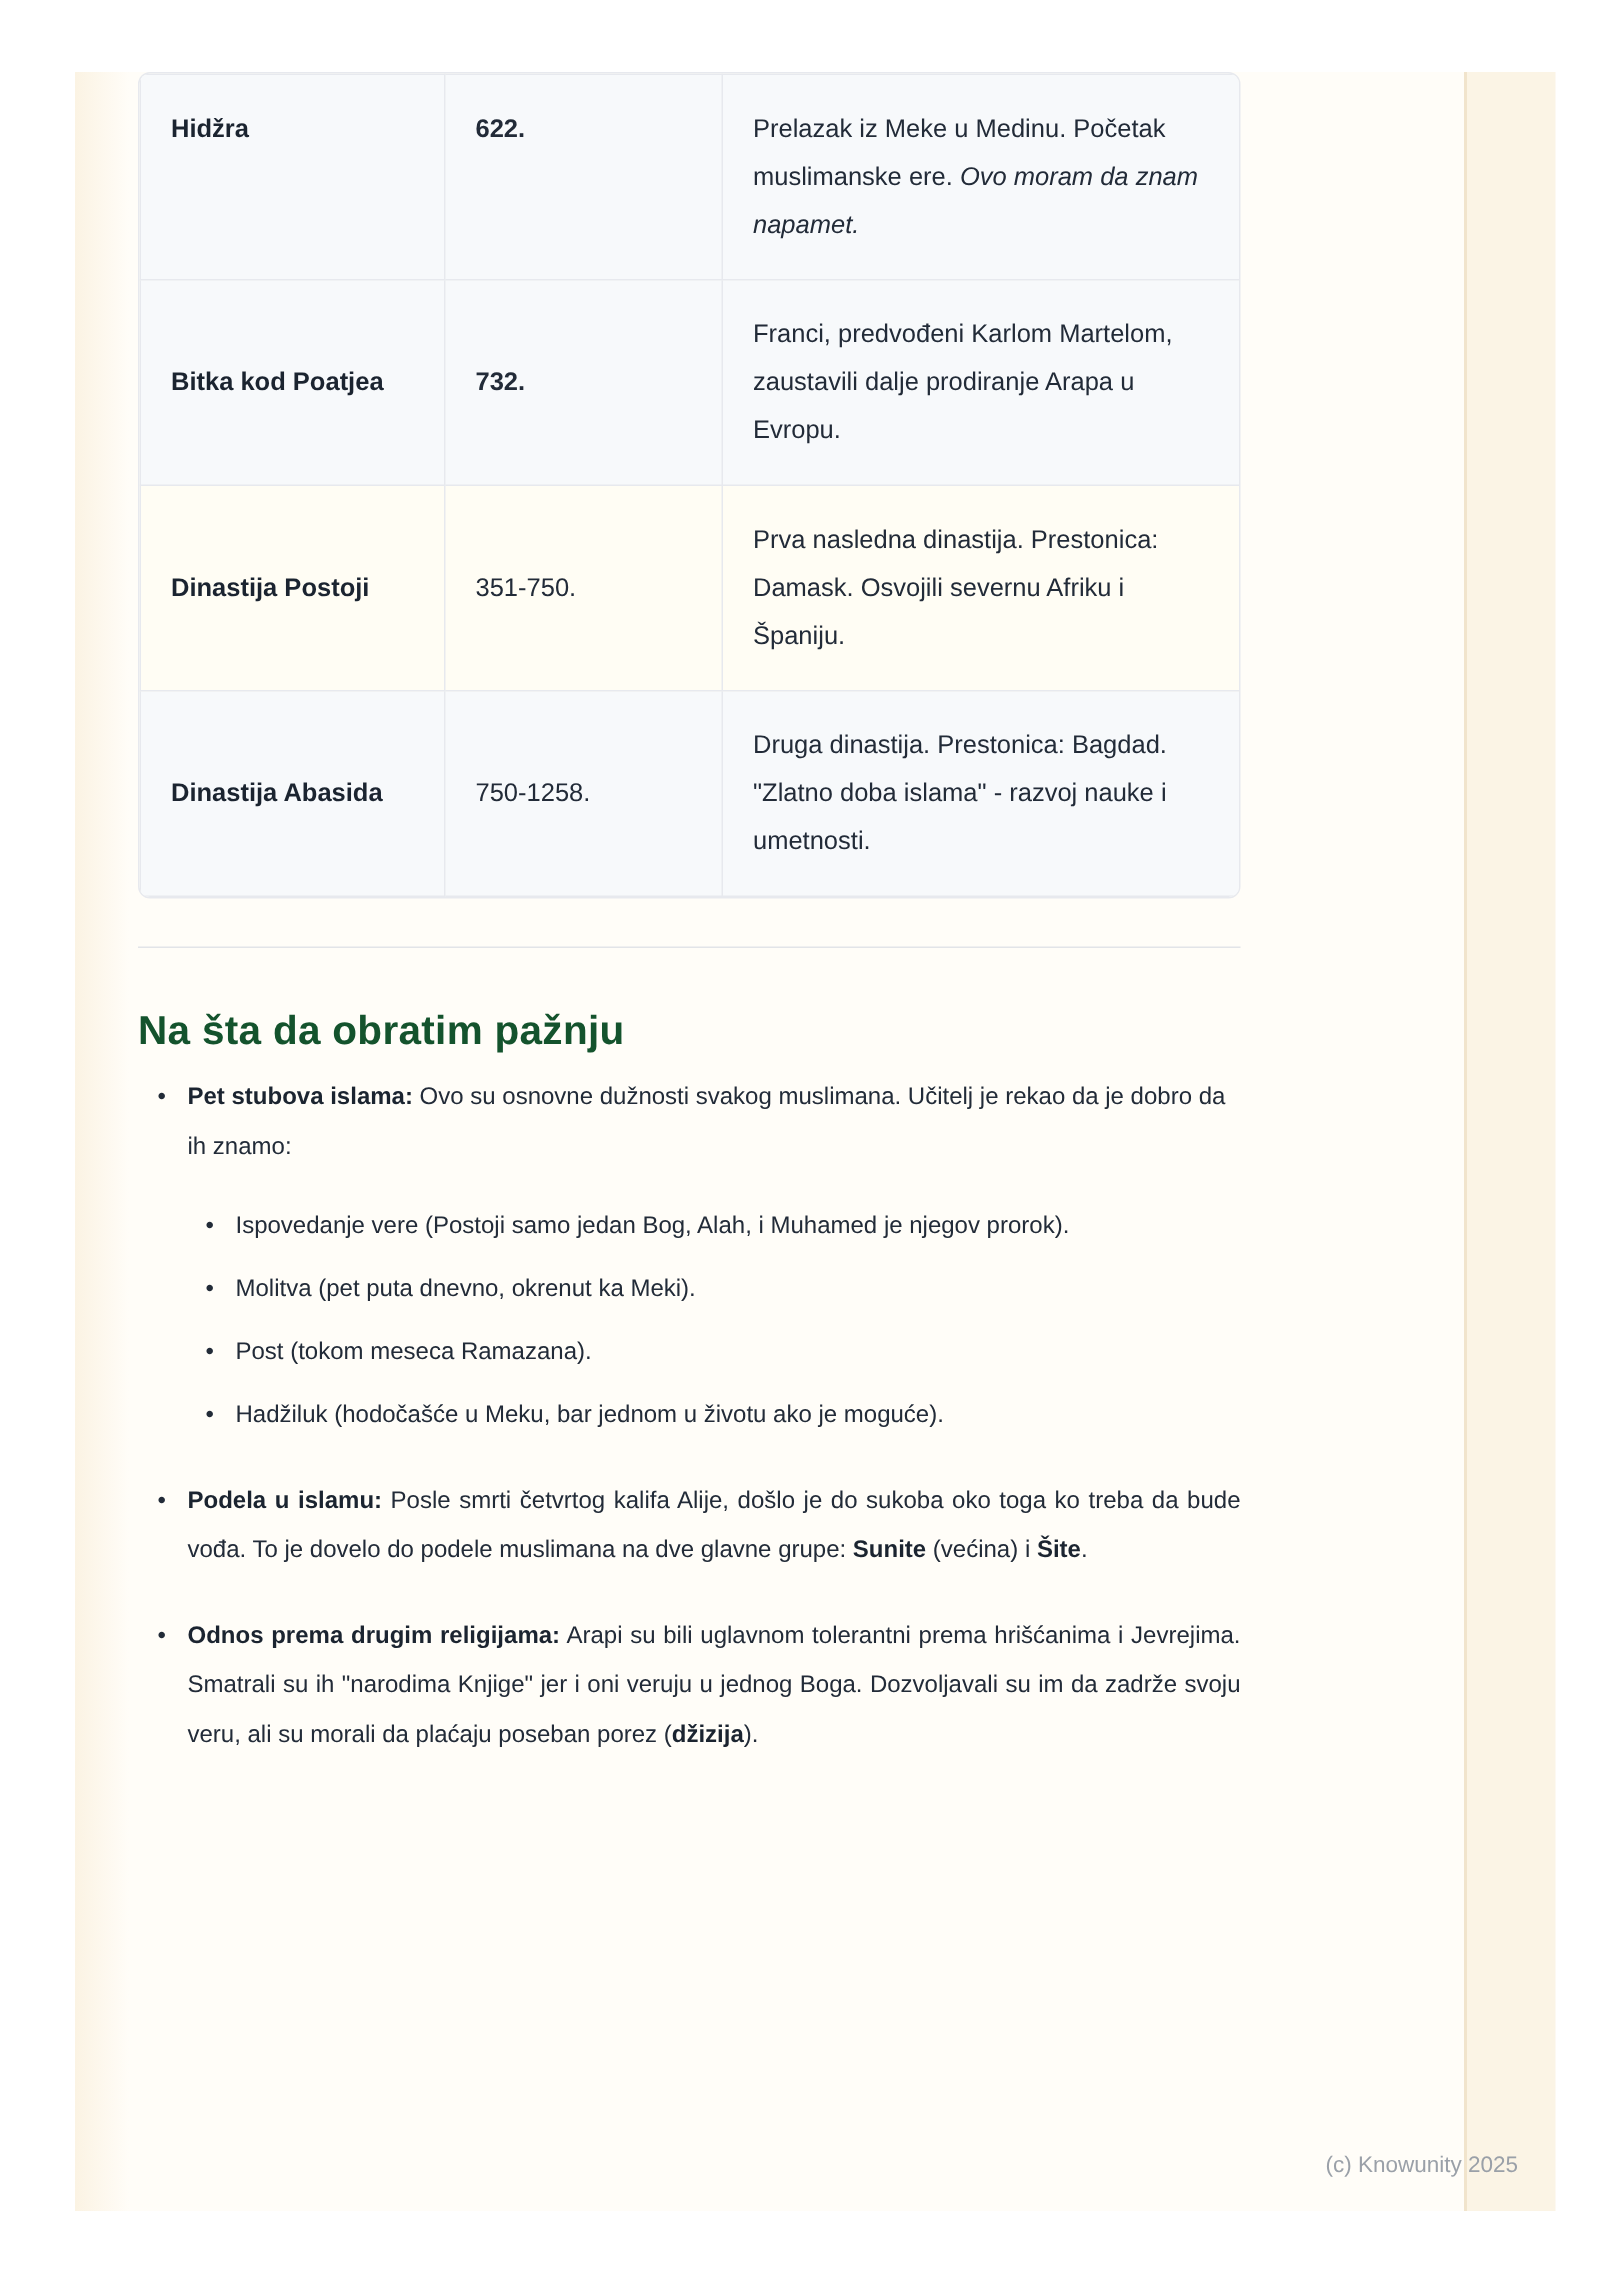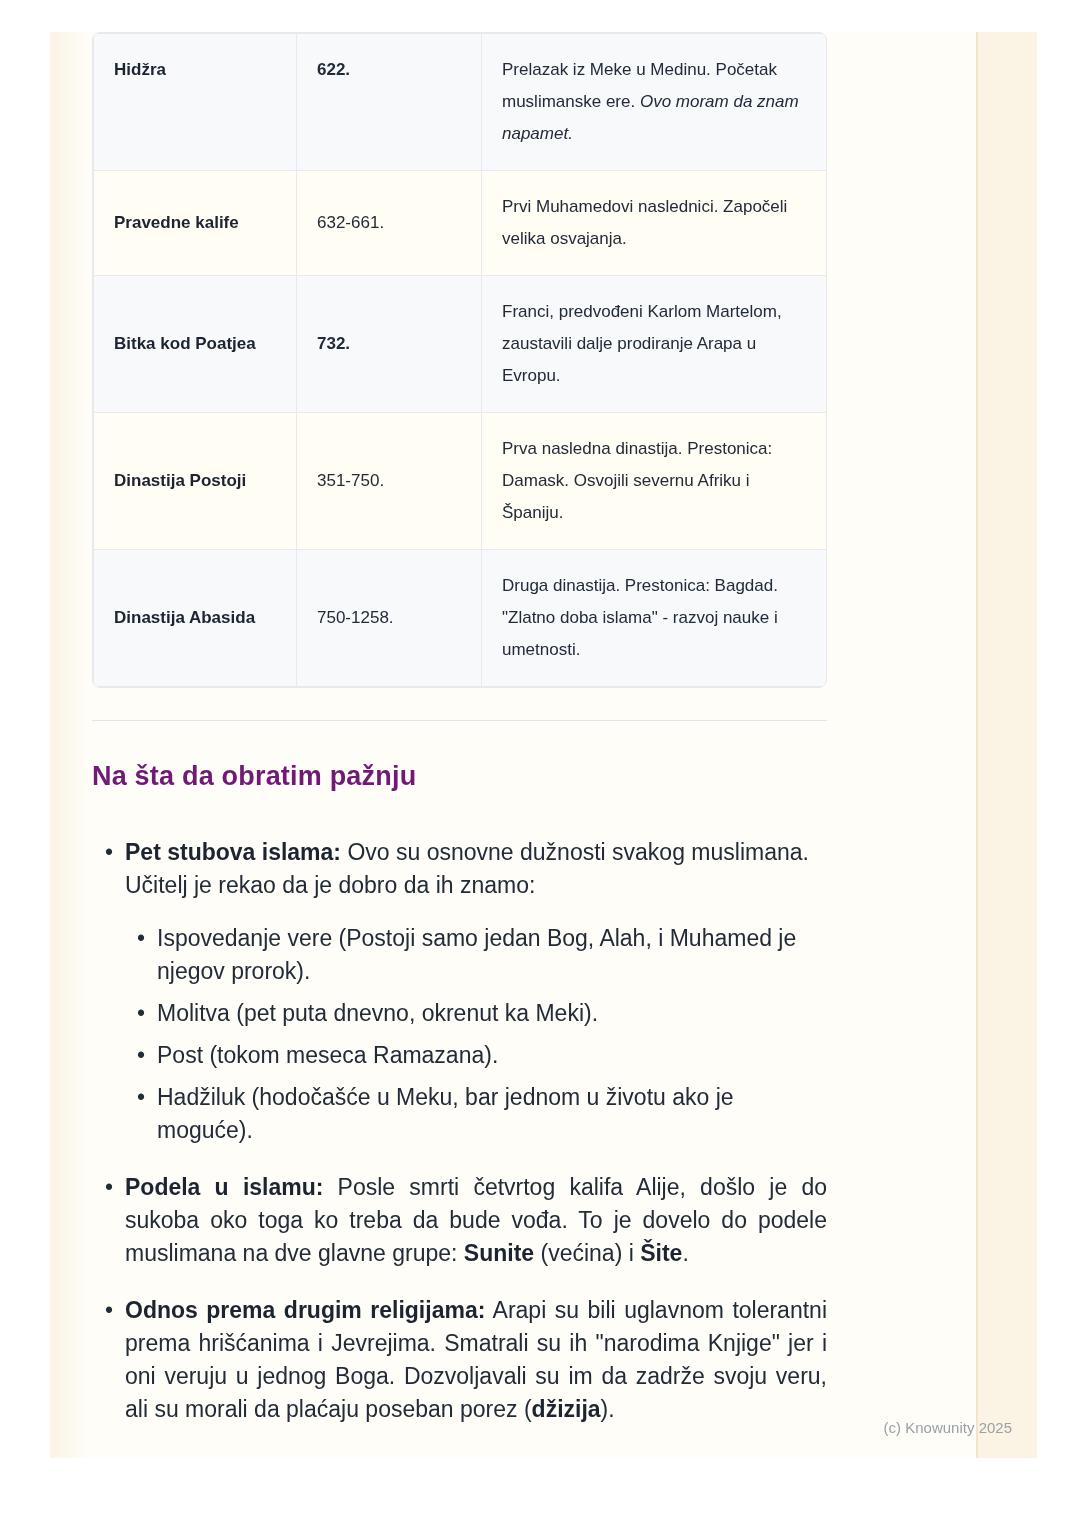--- a/index.html
+++ b/index.html
@@ -2,21 +2,21 @@
 <html><head>
 <meta charset="utf-8">
 <style>
   html, body { margin: 0; padding: 0; background: #ffffff; }
   body {
     width: 1080px; height: 1528px; position: relative; overflow: hidden;
     font-family: "Liberation Sans", "DejaVu Sans", sans-serif;
     color: #222b38;
   }
   .page {
-    position: absolute; left: 50px; top: 32px; width: 985px; height: 1426px;
+    position: absolute; left: 50px; top: 48px; width: 985px; height: 1426px;
     background: #fffdf8;
   }
   .edge-band-left {
     position: absolute; left: 0; top: 0; width: 36px; height: 100%;
     background: linear-gradient(to right, #fbf3e3, #fffdf8);
   }
   .edge-band-right {
     position: absolute; left: 926px; top: 0; width: 59px; height: 100%;
     background: #fbf4e5; border-left: 2px solid #f1e4cc;
   }
@@ -33,25 +33,25 @@
   td.date.bold { font-weight: bold; }
   tr.valign-top td { vertical-align: top; }
   tr.row-gray td { background: #f7f9fb; }
   tr.row-cream td { background: #fffdf4; }
   td.desc em { font-style: italic; }
 
   
   .divider { border: none; border-top: 1px solid #e2e4e8; margin: 32px 0 0 0; }
   .section-heading {
     margin: 40px 0 0 0; font-size: 27px; font-weight: bold;
-    color: #701a75; letter-spacing: 0.2px;
+    color: #14532d; letter-spacing: 0.2px;
   }
 
   
-  ul.notes { list-style: none; margin: 44px 0 0 0; padding: 0; font-size: 23px; line-height: 33px; }
+  ul.notes { list-style: none; margin: 12px 0 0 0; padding: 0; font-size: 16px; line-height: 33px; }
   ul.notes > li { position: relative; padding-left: 33px; }
   ul.notes > li + li { margin-top: 24px; }
   ul.notes li::before { content: "•"; position: absolute; left: 13px; top: 0; }
   ul.sub { list-style: none; margin: 20px 0 0 0; padding: 0; }
   ul.sub > li { position: relative; padding-left: 32px; }
   ul.sub > li::before { content: "•"; position: absolute; left: 12px; top: 0; }
   ul.sub > li + li { margin-top: 9px; }
   li.justify { text-align: justify; }
   strong { font-weight: bold; color: #1b2430; }
 
@@ -75,25 +75,20 @@
         <colgroup>
             <col class="c-term">
             <col class="c-date">
             <col class="c-desc">
           </colgroup>
         <tbody>
           <tr class="row-gray valign-top">
             <td class="term">Hidžra</td>
             <td class="date bold">622.</td>
             <td class="desc"><span>Prelazak iz Meke u Medinu. Početak muslimanske ere. </span><em>Ovo moram da znam napamet.</em></td>
-          </tr>
-          <tr class="row-cream">
-            <td class="term">Pravedne kalife</td>
-            <td class="date">632-661.</td>
-            <td class="desc">Prvi Muhamedovi naslednici. Započeli velika osvajanja.</td>
           </tr>
           <tr class="row-gray">
             <td class="term">Bitka kod Poatjea</td>
             <td class="date bold">732.</td>
             <td class="desc">Franci, predvođeni Karlom Martelom, zaustavili dalje prodiranje Arapa u Evropu.</td>
           </tr>
           <tr class="row-cream">
             <td class="term">Dinastija Postoji</td>
             <td class="date">351-750.</td>
             <td class="desc">Prva nasledna dinastija. Prestonica: Damask. Osvojili severnu Afriku i Španiju.</td>

